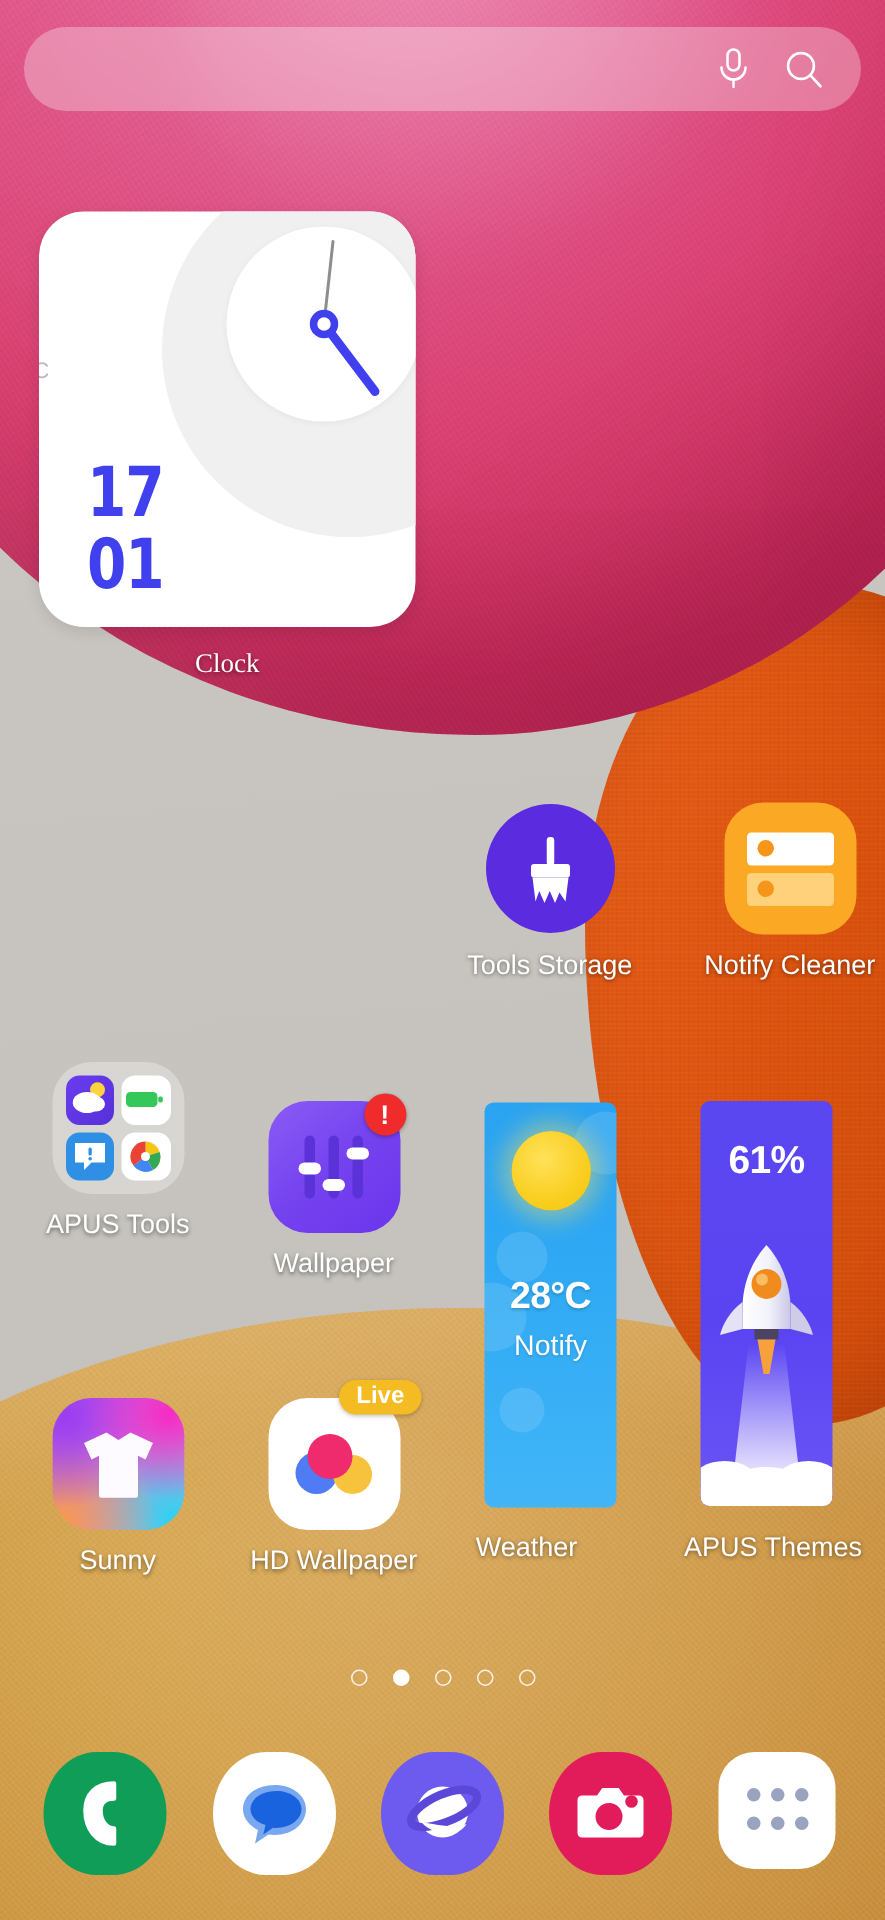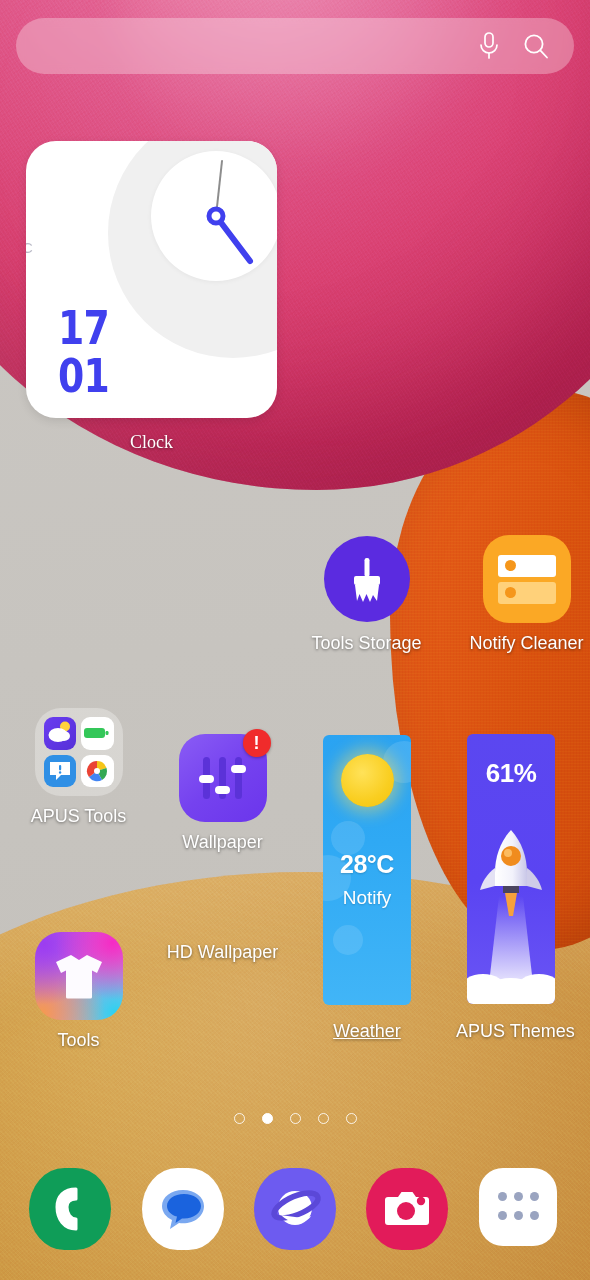--- a/index.html
+++ b/index.html
@@ -391,37 +391,47 @@
 </div>
 
 <div class="app" style="left:6px; top:932px;">
   <div class="icon-box">
     <div class="ic-themes">
       <svg width="54" height="50" viewBox="0 0 54 50">
         <path d="M19 4 L27 9 L35 4 L50 11 L45 22 L40 19.5 L40 46 Q40 47.5 38.5 47.5 L15.5 47.5 Q14 47.5 14 46 L14 19.5 L9 22 L4 11 Z" fill="#fdfbff"></path>
       </svg>
     </div>
   </div>
-  <div class="app-label">Tools</div>
+  <div class="app-label">Sunny</div>
 </div>
 
 <div class="app" style="left:150px; top:932px;">
+  <div class="icon-box">
+    <div class="ic-hdwp">
+      <svg width="64" height="50" viewBox="0 0 64 50">
+        <circle cx="20" cy="31" r="14" fill="#4f7bf5"></circle>
+        <circle cx="44" cy="32" r="13" fill="#f7c33c"></circle>
+        <circle cx="29" cy="20" r="15" fill="#ef2a6d"></circle>
+      </svg>
+    </div>
+    <div class="live-badge">Live</div>
+  </div>
   <div class="app-label">HD Wallpaper</div>
 </div>
 
 <div id="weather-widget" class="vwidget">
   <div class="wt-bubble" style="right:-14px; top:6px; width:42px; height:42px;"></div>
   <div class="wt-bubble" style="left:8px; top:86px; width:34px; height:34px;"></div>
   <div class="wt-bubble" style="left:-18px; top:120px; width:46px; height:46px;"></div>
   <div class="wt-bubble" style="left:10px; top:190px; width:30px; height:30px;"></div>
   <div class="wt-sun"></div>
   <div class="wt-temp">28°C</div>
   <div class="wt-cond">Notify</div>
 </div>
-<div class="vw-label" style="left:312px; top:1021px;text-decoration:underline;">Weather</div>
+<div class="vw-label" style="left:296px; top:1021px;">Weather</div>
 
 <div id="boost-widget" class="vwidget">
   <div class="bw-pct">61%</div>
   <svg class="bw-art" viewBox="0 0 88 180">
     <defs>
       <linearGradient id="trail" x1="0" y1="0" x2="0" y2="1">
         <stop offset="0%" stop-color="#ffffff" stop-opacity="0"></stop>
         <stop offset="100%" stop-color="#ffffff" stop-opacity=".85"></stop>
       </linearGradient>
       <linearGradient id="body" x1="0" y1="0" x2="1" y2="0">

